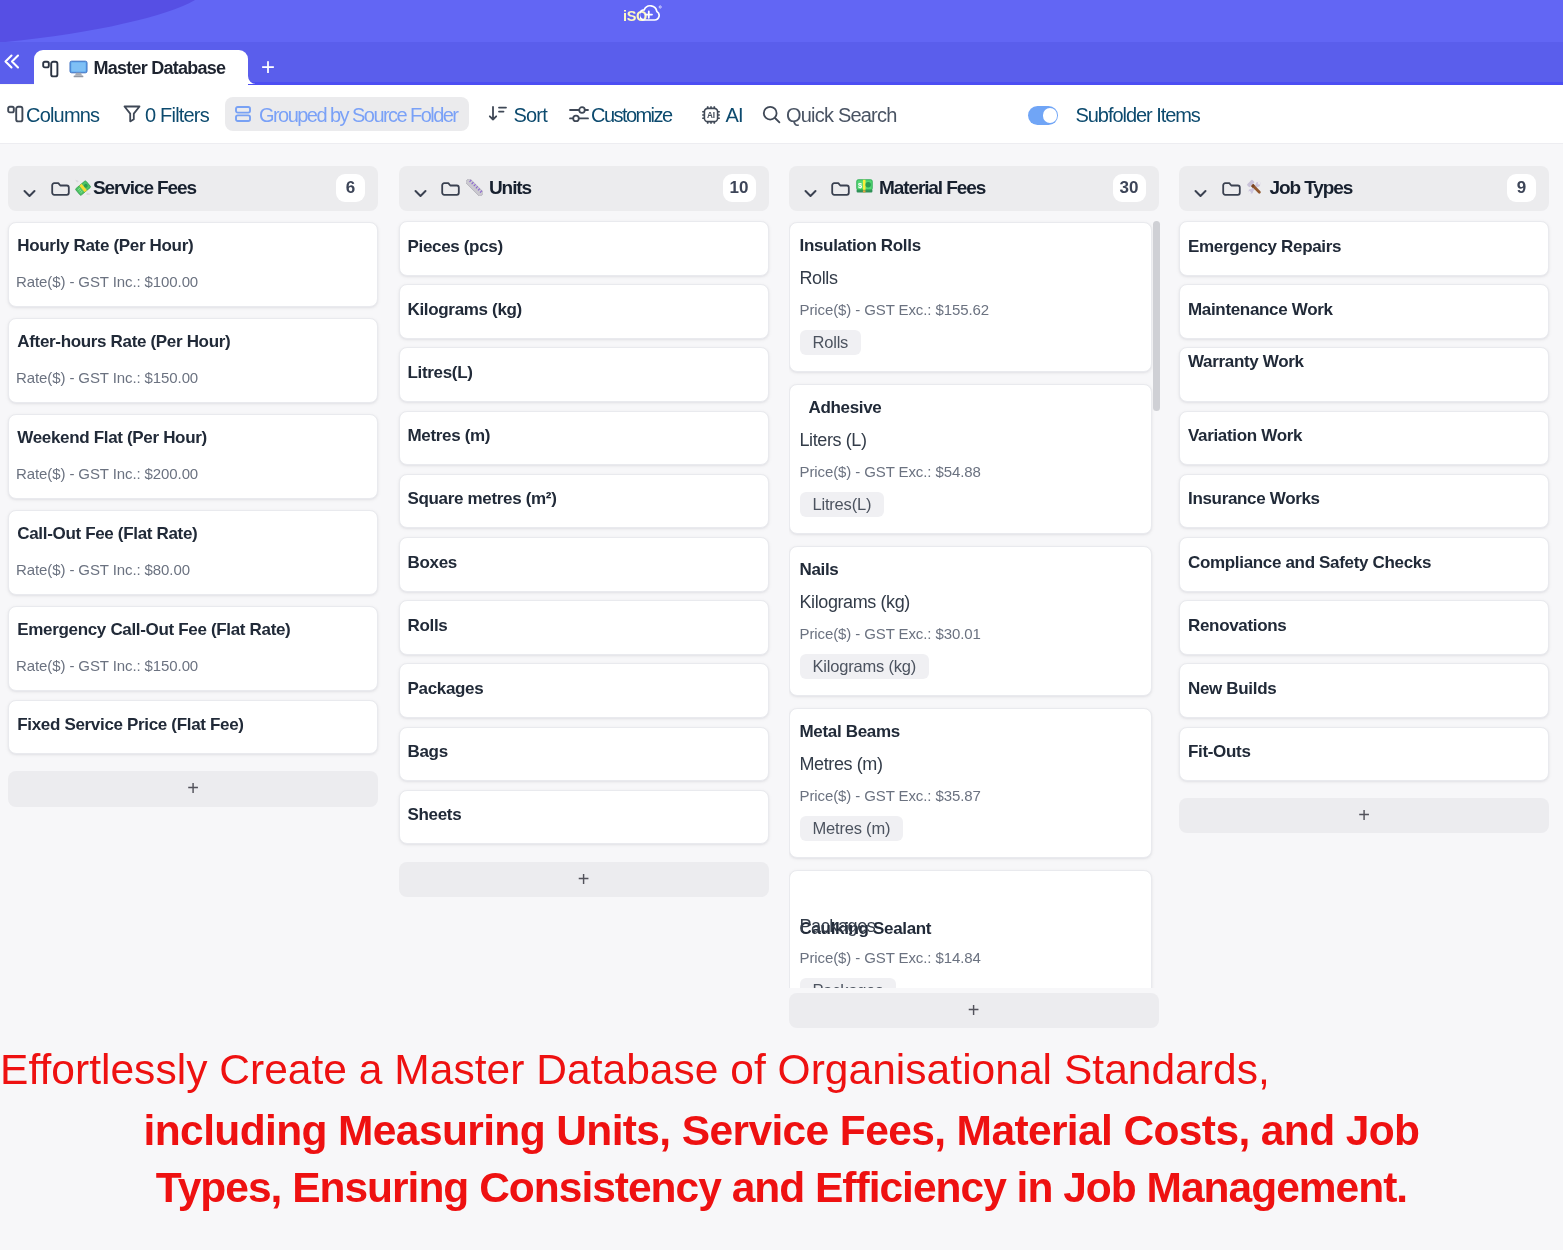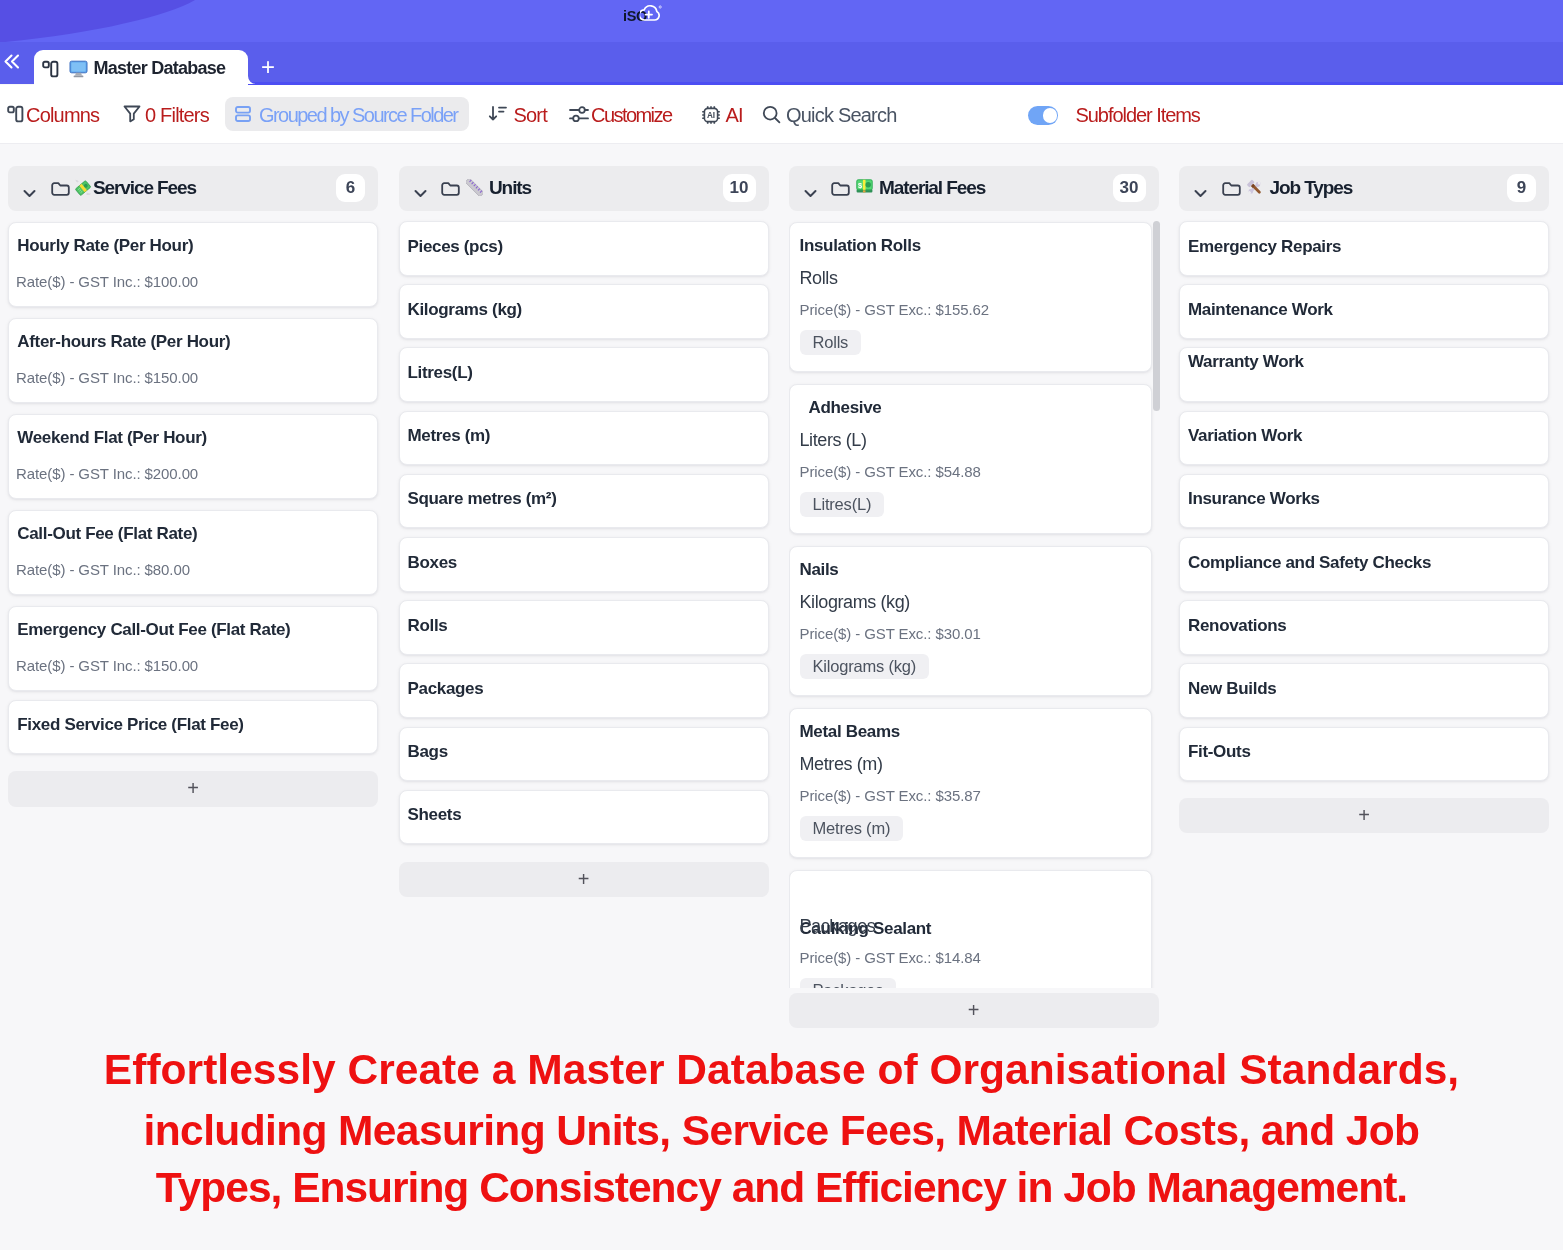--- a/index.html
+++ b/index.html
@@ -5,27 +5,27 @@
 .abs{position:absolute}
 .card{position:absolute;background:#fff;border:1px solid #e9eaee;border-radius:8px;box-shadow:0 1px 2px rgba(22,28,45,.05),0 1px 4px rgba(22,28,45,.05)}
 .ttl{position:absolute;left:10px;font-size:17px;font-weight:700;color:#212a38;letter-spacing:-.33px;white-space:nowrap}
 .sub{position:absolute;left:10px;font-size:15px;color:#6b7280;letter-spacing:-.1px;white-space:nowrap}
 .unit{position:absolute;left:10px;font-size:18px;color:#333c49;letter-spacing:-.4px;white-space:nowrap}
 .chip{position:absolute;left:10px;height:24.5px;line-height:24.5px;padding:0 13px;background:#f0f0f3;border-radius:6px;font-size:16.5px;color:#4c535f;letter-spacing:-.2px}
 .hdr{position:absolute;height:44.5px;background:#ececee;border-radius:8px}
 .hdrt{position:absolute;top:11px;font-size:19px;font-weight:700;color:#17202e;letter-spacing:-1.1px;white-space:nowrap}
 .badge{position:absolute;top:7.5px;height:28.5px;min-width:29px;padding:0 7px;background:#fff;border-radius:9px;font-size:17px;font-weight:700;color:#3d4558;text-align:center;line-height:28.5px}
 .foot{position:absolute;height:35.5px;background:#ececef;border-radius:8px;text-align:center;line-height:34px;font-size:20px;color:#52525b}
-.titem{position:absolute;top:103.5px;font-size:20px;color:#b91c1c;letter-spacing:-.8px;white-space:nowrap}
+.titem{position:absolute;top:103.5px;font-size:20px;color:#0c4a6e;letter-spacing:-.8px;white-space:nowrap}
 </style></head><body>
 <div class="abs" style="left:0;top:0;width:1563px;height:42px;background:#6266f4;overflow:hidden">
 <svg width="260" height="42" viewBox="0 0 260 42" style="position:absolute;left:0;top:0">
       <path d="M0 0 H195 C168 16 92 34 0 42.5 Z" fill="#564fe4"></path>
     </svg>
-<div class="abs" style="left:623px;top:8px;font-size:14.5px;font-weight:700;color:#0f172a;letter-spacing:-.4px">iSO</div>
+<div class="abs" style="left:623px;top:8px;font-size:14.5px;font-weight:700;color:#fef9c3;letter-spacing:-.4px">iSO</div>
 <div class="abs" style="left:640px;top:2.5px"><svg width="22" height="20" viewBox="0 0 22 20" style="">
         <path d="M4.6 17 H14.6 A4.6 4.6 0 0 0 16.8 8.4 A6.6 6.6 0 0 0 4.2 6.8 A4.6 4.6 0 0 0 4.6 17 Z" fill="none" stroke="#ffffff" stroke-width="1.7" stroke-linejoin="round"></path>
         <path d="M5.6 11.6 h6.4 M8.8 8.4 v6.4" stroke="#ffffff" stroke-width="1.8" stroke-linecap="round"></path>
         <circle cx="20.2" cy="4" r="1.1" fill="none" stroke="#fff" stroke-width="0.7"></circle>
       </svg></div>
 </div>
 <div class="abs" style="left:0;top:42px;width:1563px;height:42px;background:#5a5eec"></div>
 <div class="abs" style="left:33.5px;top:82px;width:1529.5px;height:2.5px;background:#4c4ef2"></div>
 <div class="abs" style="left:3px;top:54px"><svg width="17" height="15" viewBox="0 0 17 15" style="">
       <path d="M8.5 1.5 L2.5 7.5 L8.5 13.5 M15 1.5 L9 7.5 L15 13.5" fill="none" stroke="#ffffff" stroke-width="2.1" stroke-linecap="round" stroke-linejoin="round"></path>
@@ -249,14 +249,14 @@
 <div class="ttl" style="left:1188px;top:489.3px">Insurance Works</div>
 <div class="card" style="left:1179px;top:537.0px;width:370px;height:54.5px"></div>
 <div class="ttl" style="left:1188px;top:552.5px">Compliance and Safety Checks</div>
 <div class="card" style="left:1179px;top:600.2px;width:370px;height:54.5px"></div>
 <div class="ttl" style="left:1188px;top:615.7px">Renovations</div>
 <div class="card" style="left:1179px;top:663.4000000000001px;width:370px;height:54.5px"></div>
 <div class="ttl" style="left:1188px;top:678.9000000000001px">New Builds</div>
 <div class="card" style="left:1179px;top:726.6px;width:370px;height:54.5px"></div>
 <div class="ttl" style="left:1188px;top:742.1px">Fit-Outs</div>
 <div class="foot" style="left:1179px;top:797.5px;width:370px">+</div>
-<div id="cap0" class="abs" style="left:0;top:1046px;width:1563px;text-align:center;font-size:42.5px;font-weight:700;color:#ee1111;letter-spacing:0.03px;white-space:nowrap">Effortlessly Create a Master Database of Organisational Standards,</div>
+<div id="cap0" class="abs" style="left:0;top:1046px;width:1563px;font-size:42.5px;font-weight:400;color:#ee1111;letter-spacing:0.03px;white-space:nowrap">Effortlessly Create a Master Database of Organisational Standards,</div>
 <div id="cap1" class="abs" style="left:0;top:1106.5px;width:1563px;text-align:center;font-size:42.5px;font-weight:700;color:#ee1111;letter-spacing:-0.62px;white-space:nowrap">including Measuring Units, Service Fees, Material Costs, and Job</div>
 <div id="cap2" class="abs" style="left:0;top:1163.5px;width:1563px;text-align:center;font-size:42.5px;font-weight:700;color:#ee1111;letter-spacing:-1.0px;white-space:nowrap">Types, Ensuring Consistency and Efficiency in Job Management.</div>
 </body></html>

